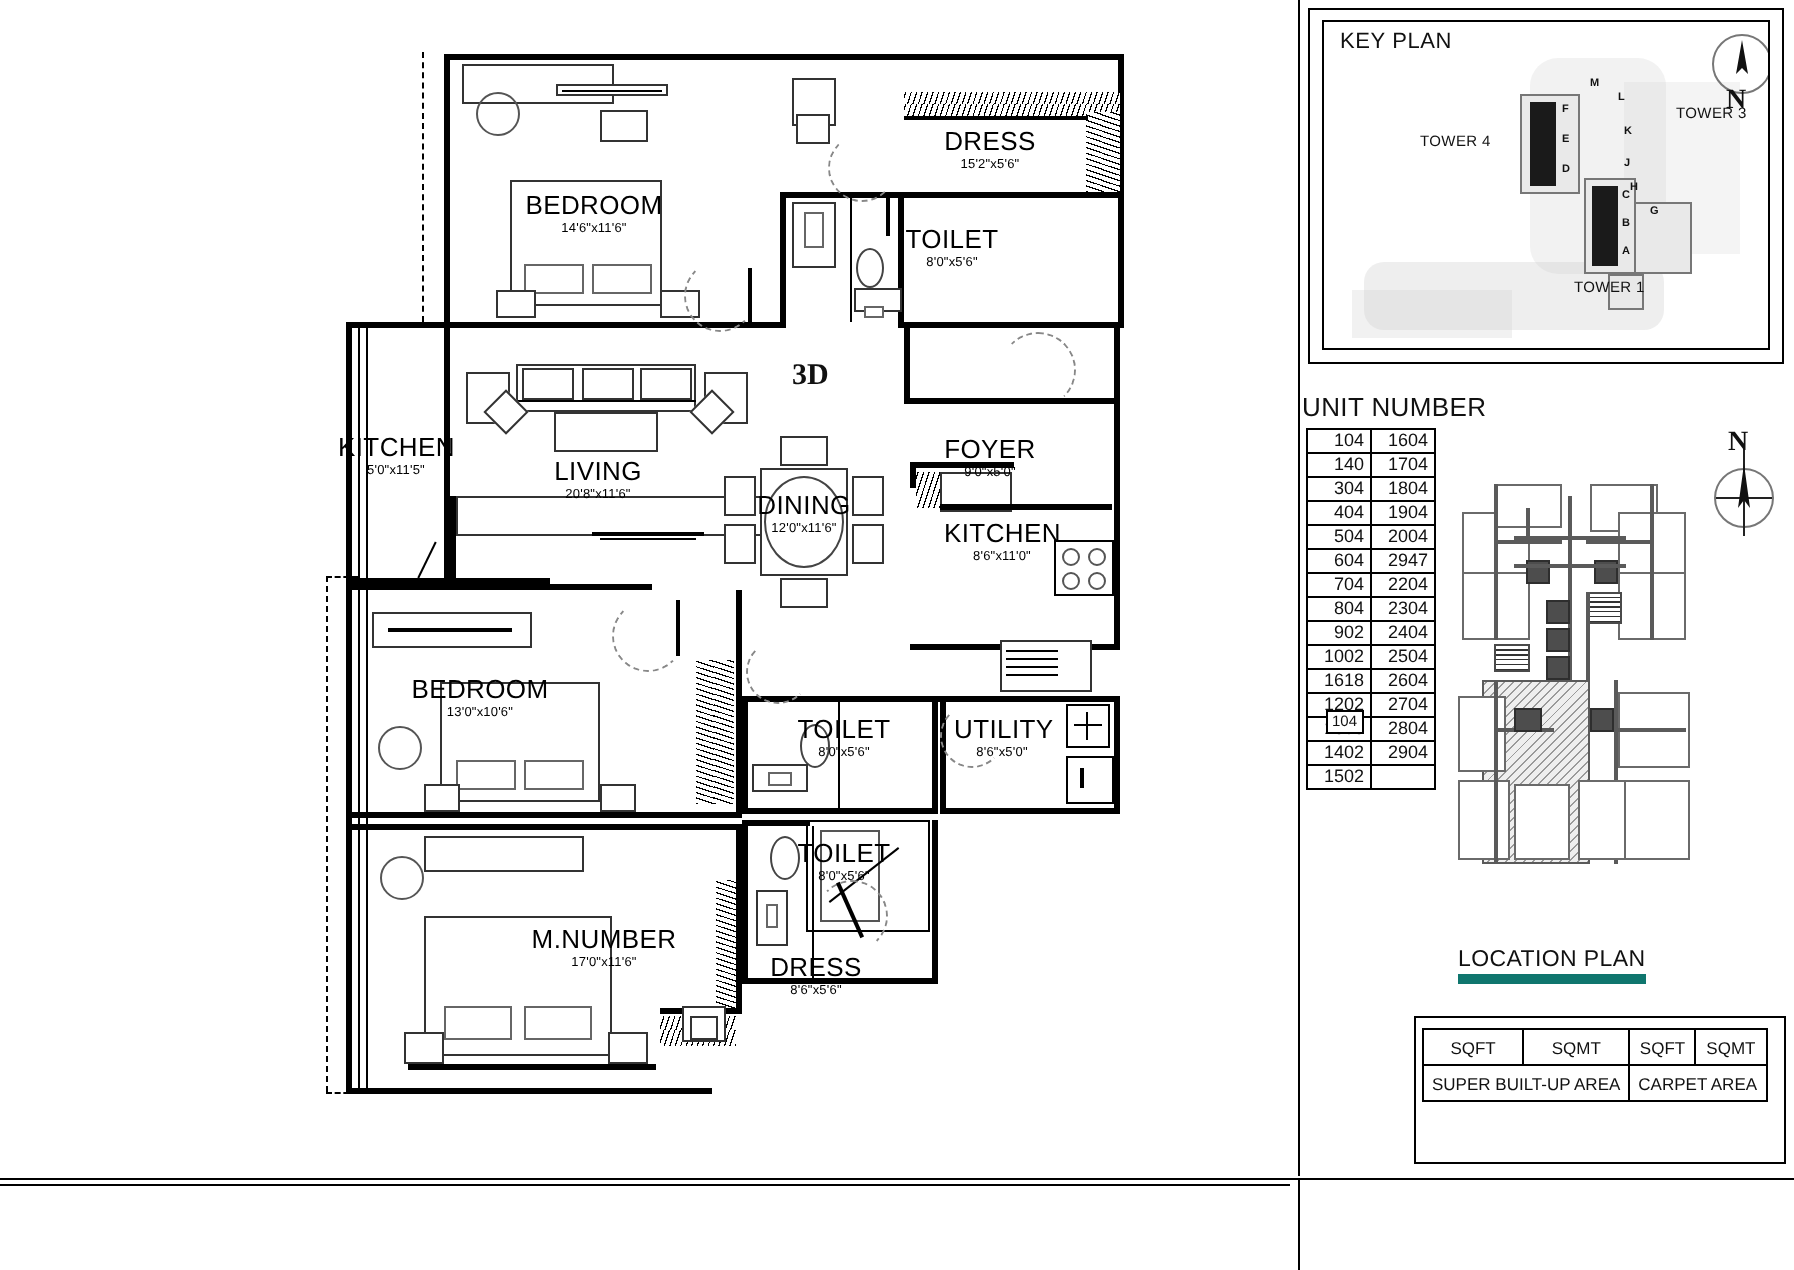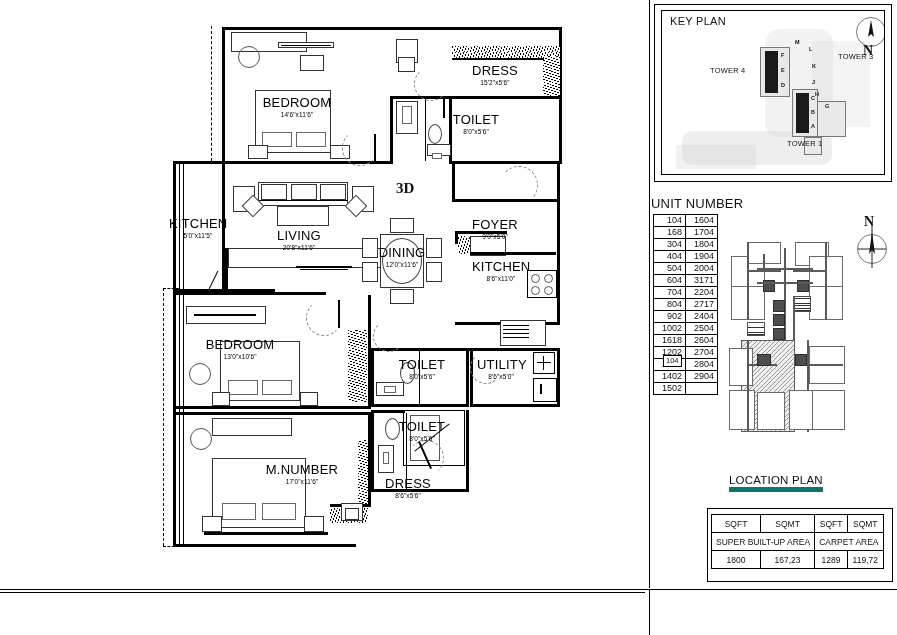--- a/index.html
+++ b/index.html
@@ -378,46 +378,46 @@
     </div>
 
     <div class="unit-title">UNIT NUMBER</div>
     <table id="unittable">
       <tbody>
           <tr>
             <td>104</td>
             <td>1604</td>
           </tr>
           <tr>
-            <td>168</td>
+            <td>140</td>
             <td>1704</td>
           </tr>
           <tr>
             <td>304</td>
             <td>1804</td>
           </tr>
           <tr>
             <td>404</td>
             <td>1904</td>
           </tr>
           <tr>
             <td>504</td>
             <td>2004</td>
           </tr>
           <tr>
             <td>604</td>
-            <td>3171</td>
+            <td>2947</td>
           </tr>
           <tr>
             <td>704</td>
             <td>2204</td>
           </tr>
           <tr>
             <td>804</td>
-            <td>2717</td>
+            <td>2304</td>
           </tr>
           <tr>
             <td>902</td>
             <td>2404</td>
           </tr>
           <tr>
             <td>1002</td>
             <td>2504</td>
           </tr>
           <tr>
@@ -505,26 +505,20 @@
         <tr>
           <td>SQFT</td>
           <td>SQMT</td>
           <td>SQFT</td>
           <td>SQMT</td>
         </tr>
         <tr>
           <td colspan="2">SUPER BUILT-UP AREA</td>
           <td colspan="2">CARPET AREA</td>
         </tr>
-        <tr>
-          <td>1800</td>
-          <td>167,23</td>
-          <td>1289</td>
-          <td>119,72</td>
-        </tr>
       </tbody>
     </table>
   </div>
 
   <div id="footdiv"></div>
   <div id="footdivL"></div>
   <div id="footvdiv"></div>
 
   <div id="footer">
     

